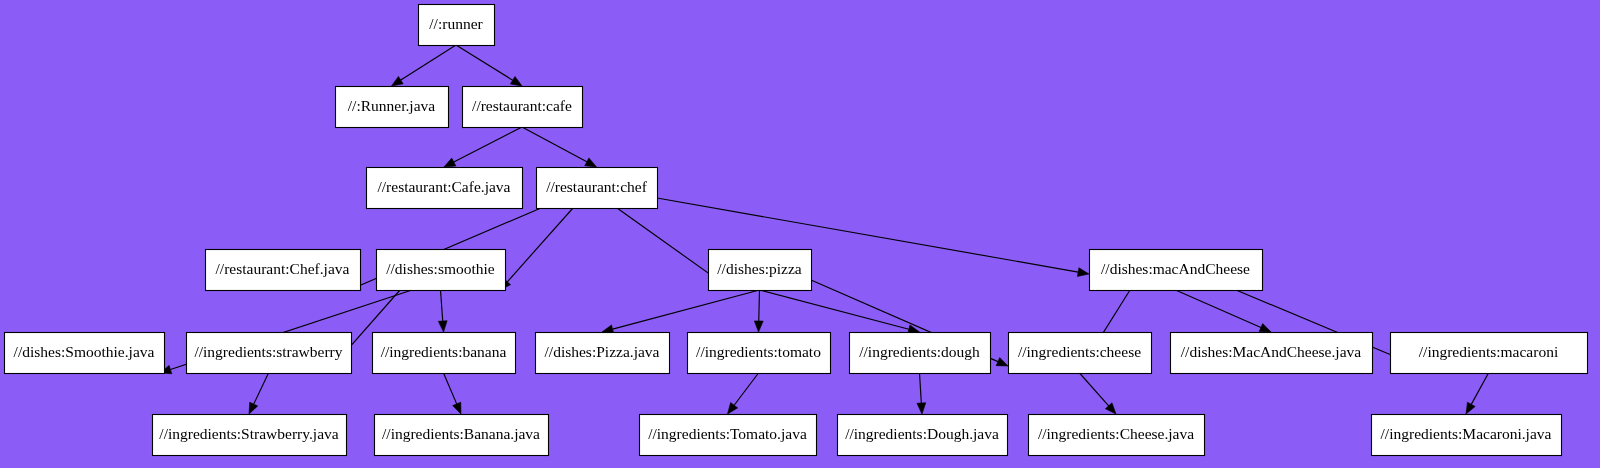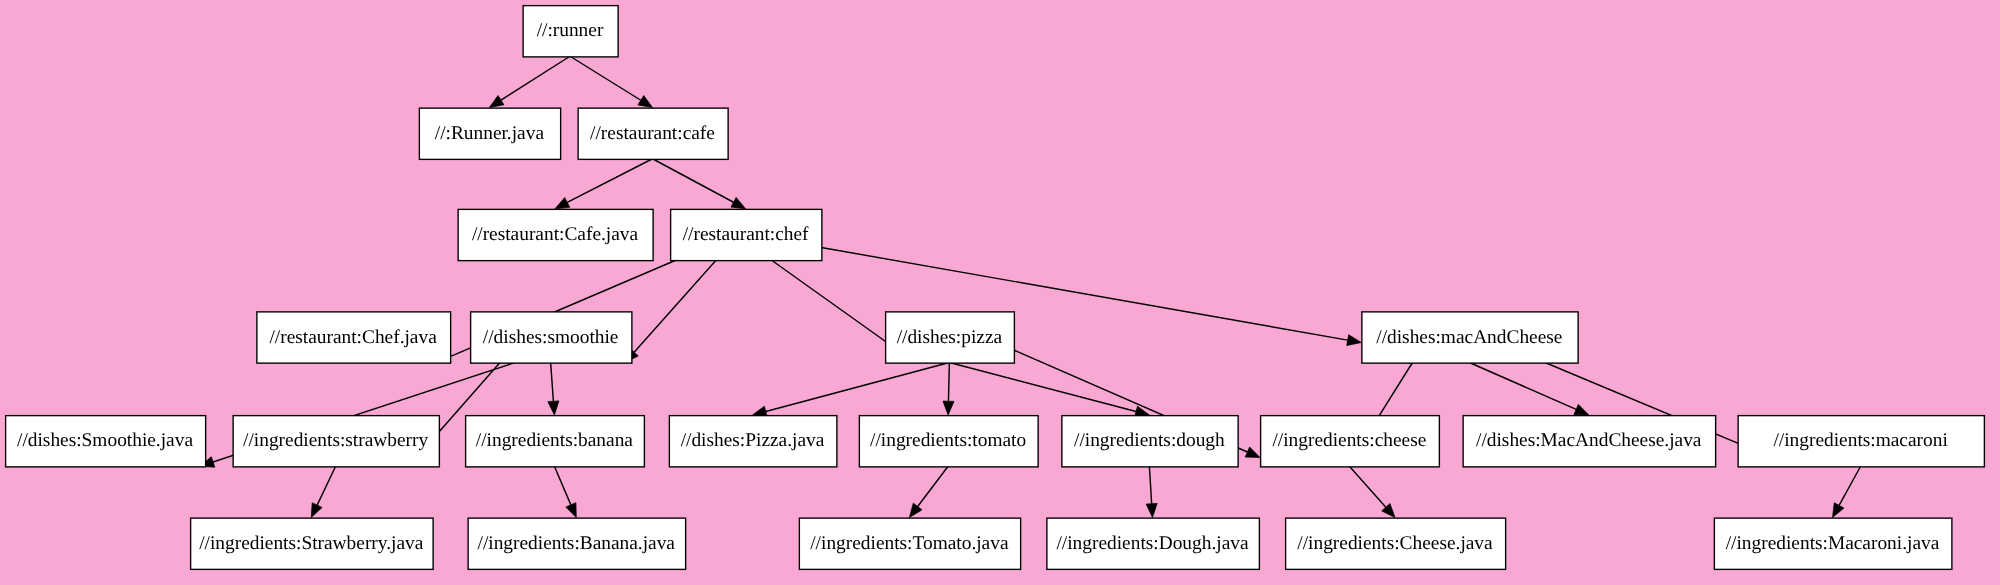--- a/index.html
+++ b/index.html
@@ -4,21 +4,21 @@
 <style>
   html, body {
     margin: 0;
     padding: 0;
     background: #ffffff;
   }
   #graph-root {
     position: relative;
     width: 1600px;
     height: 468px;
-    background: #f9a8d4;
+    background: #8b5cf6;
     font-family: "Liberation Serif", "DejaVu Serif", serif;
   }
   svg#graph-canvas {
     position: absolute;
     left: 0;
     top: 0;
     width: 1600px;
     height: 468px;
     display: block;
   }

